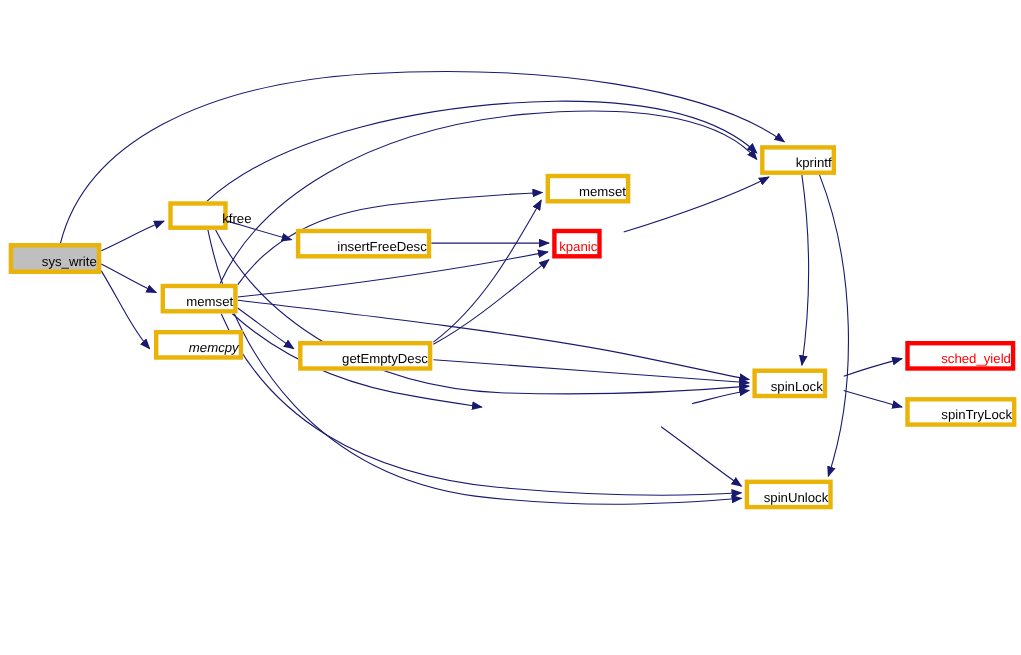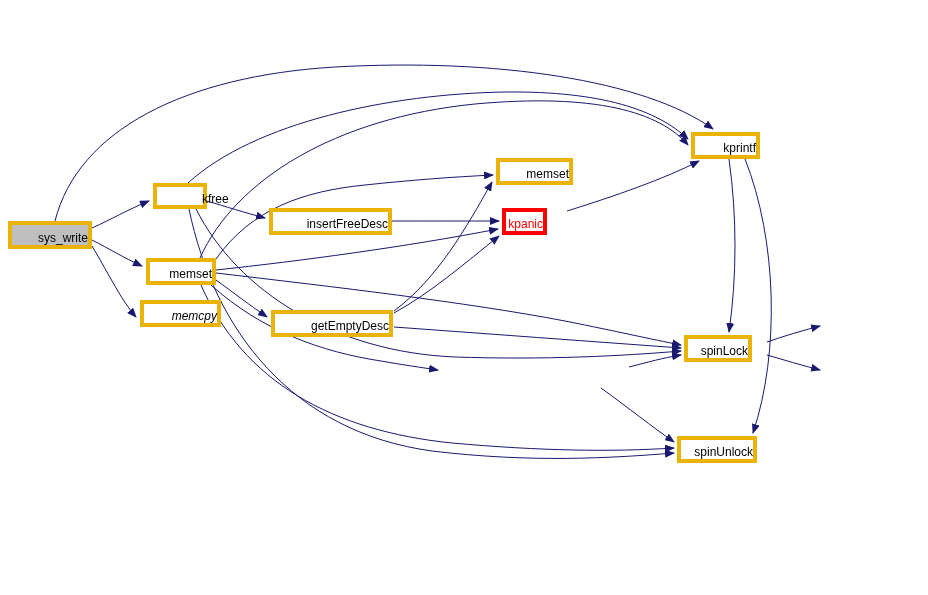--- a/index.html
+++ b/index.html
@@ -72,14 +72,16 @@
       <div class="node" style="left: 153px; top: 183px; width: 54px; height: 26px; line-height: 24px; padding-left: 45px;"><span>kfree</span></div>
       <div class="node" style="left: 146px; top: 258px; width: 70px; height: 27px; line-height: 25px;"><span>memset</span></div>
       <div class="node" style="left: 140px; top: 300px; width: 81px; height: 27px; line-height: 25px; font-style: italic;"><span>memcpy</span></div>
       <div class="node" style="left: 269px; top: 208px; width: 123px; height: 27px; line-height: 25px;"><span>insertFreeDesc</span></div>
       <div class="node" style="left: 271px; top: 310px; width: 122px; height: 27px; line-height: 25px;"><span>getEmptyDesc</span></div>
       <div class="node" style="left: 496px; top: 158px; width: 77px; height: 27px; line-height: 25px;"><span>memset</span></div>
       <div class="node red" style="left: 502px; top: 208px; width: 45px; height: 27px; line-height: 25px;"><span>kpanic</span></div>
       <div class="node" style="left: 691px; top: 132px; width: 69px; height: 27px; line-height: 25px;"><span>kprintf</span></div>
       <div class="node" style="left: 684px; top: 335px; width: 68px; height: 27px; line-height: 25px;"><span>spinLock</span></div>
       <div class="node" style="left: 677px; top: 436px; width: 80px; height: 27px; line-height: 25px;"><span>spinUnlock</span></div>
+      <div class="node red" style="left: 823px; top: 310px; width: 100px; height: 27px; line-height: 25px;"><span>sched_yield</span></div>
+      <div class="node" style="left: 823px; top: 361px; width: 101px; height: 27px; line-height: 25px;"><span>spinTryLock</span></div>
     </div>
 </div>
 
 </body></html>

